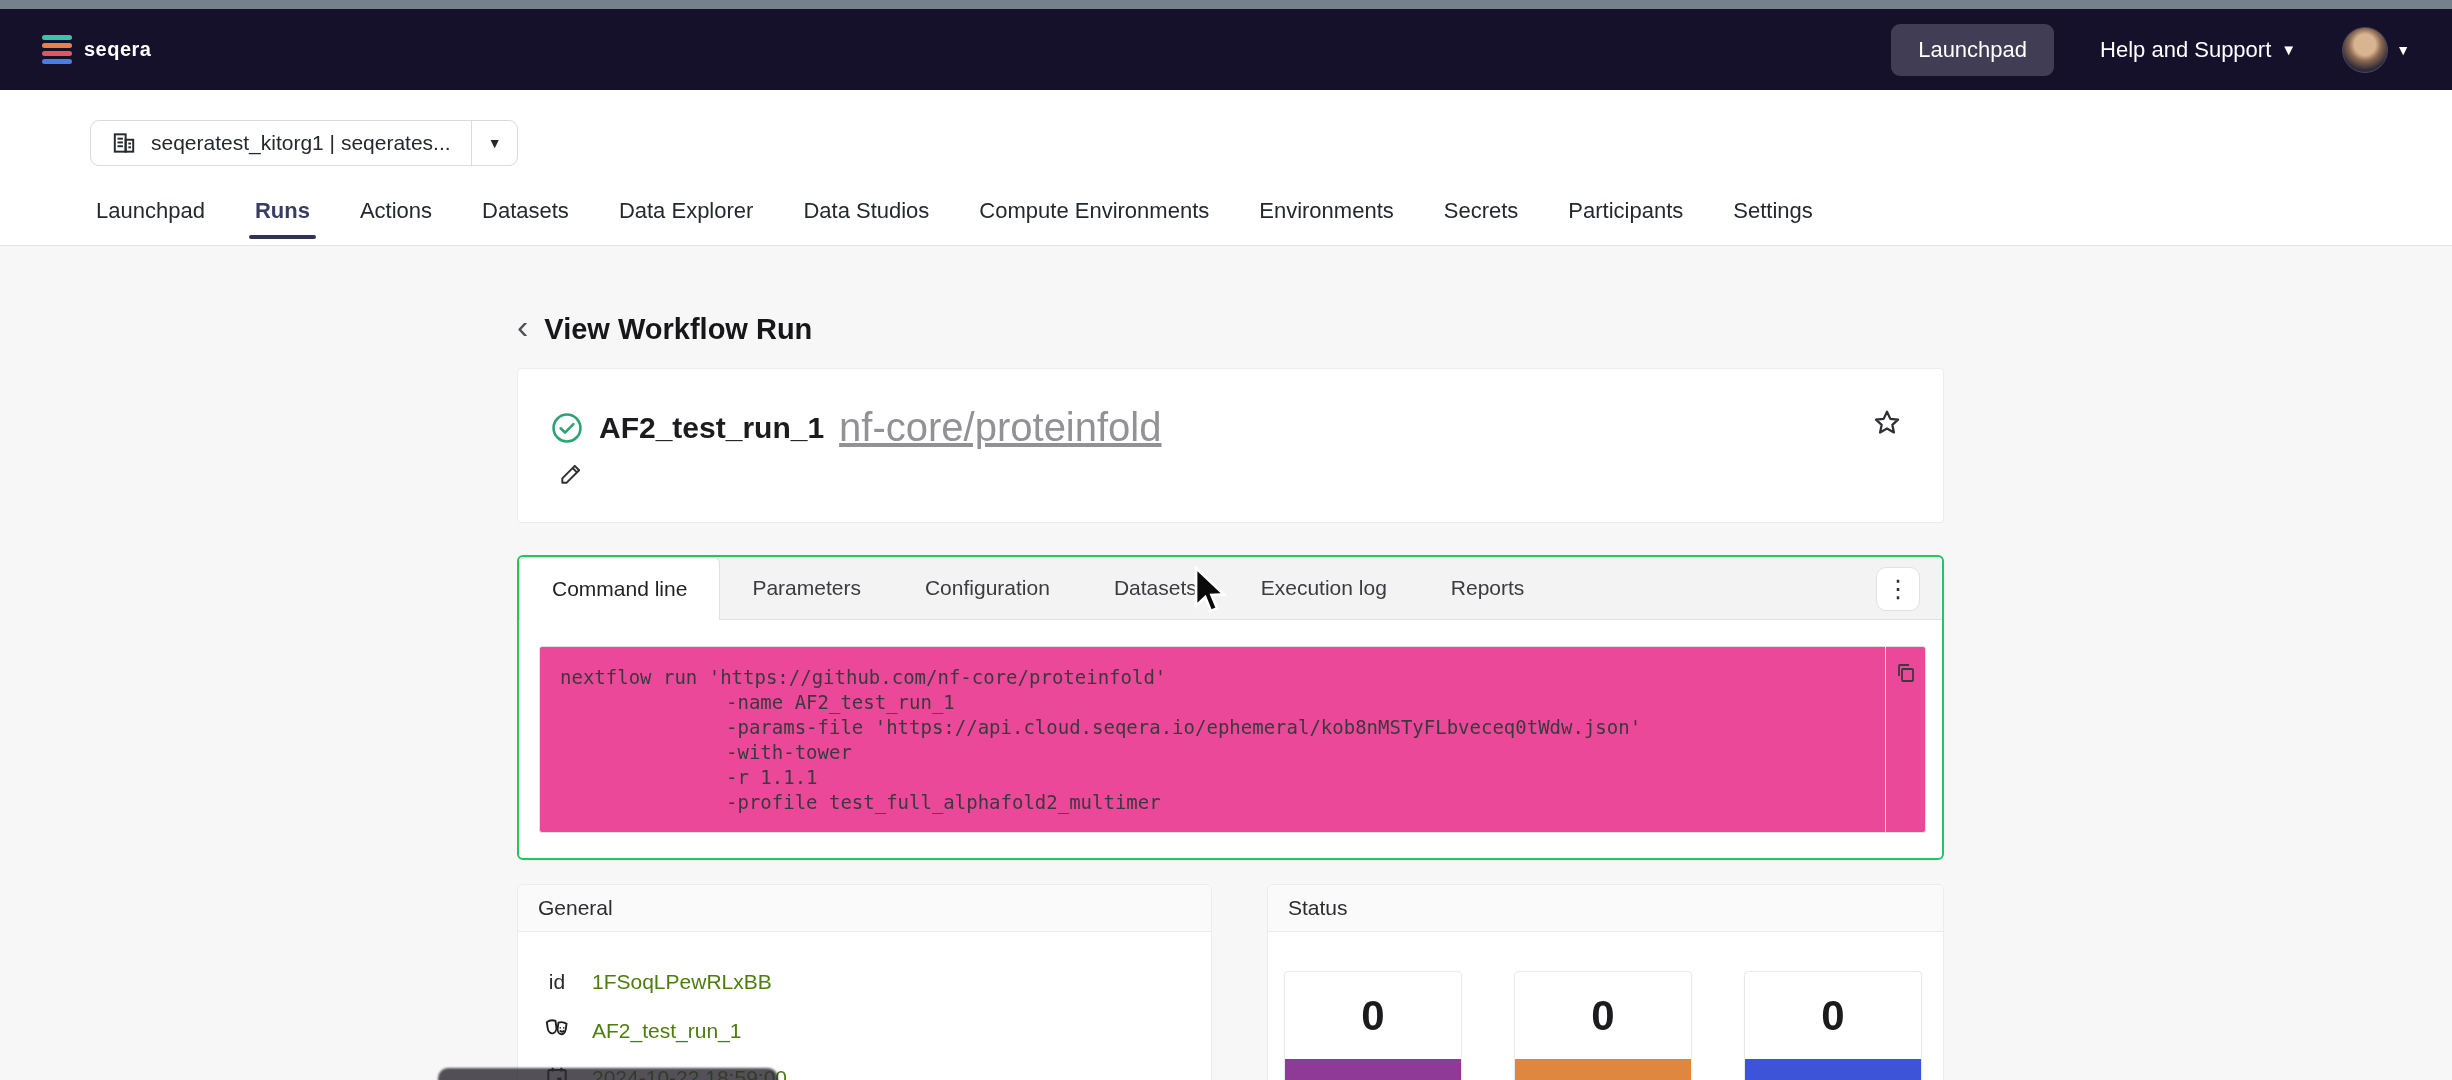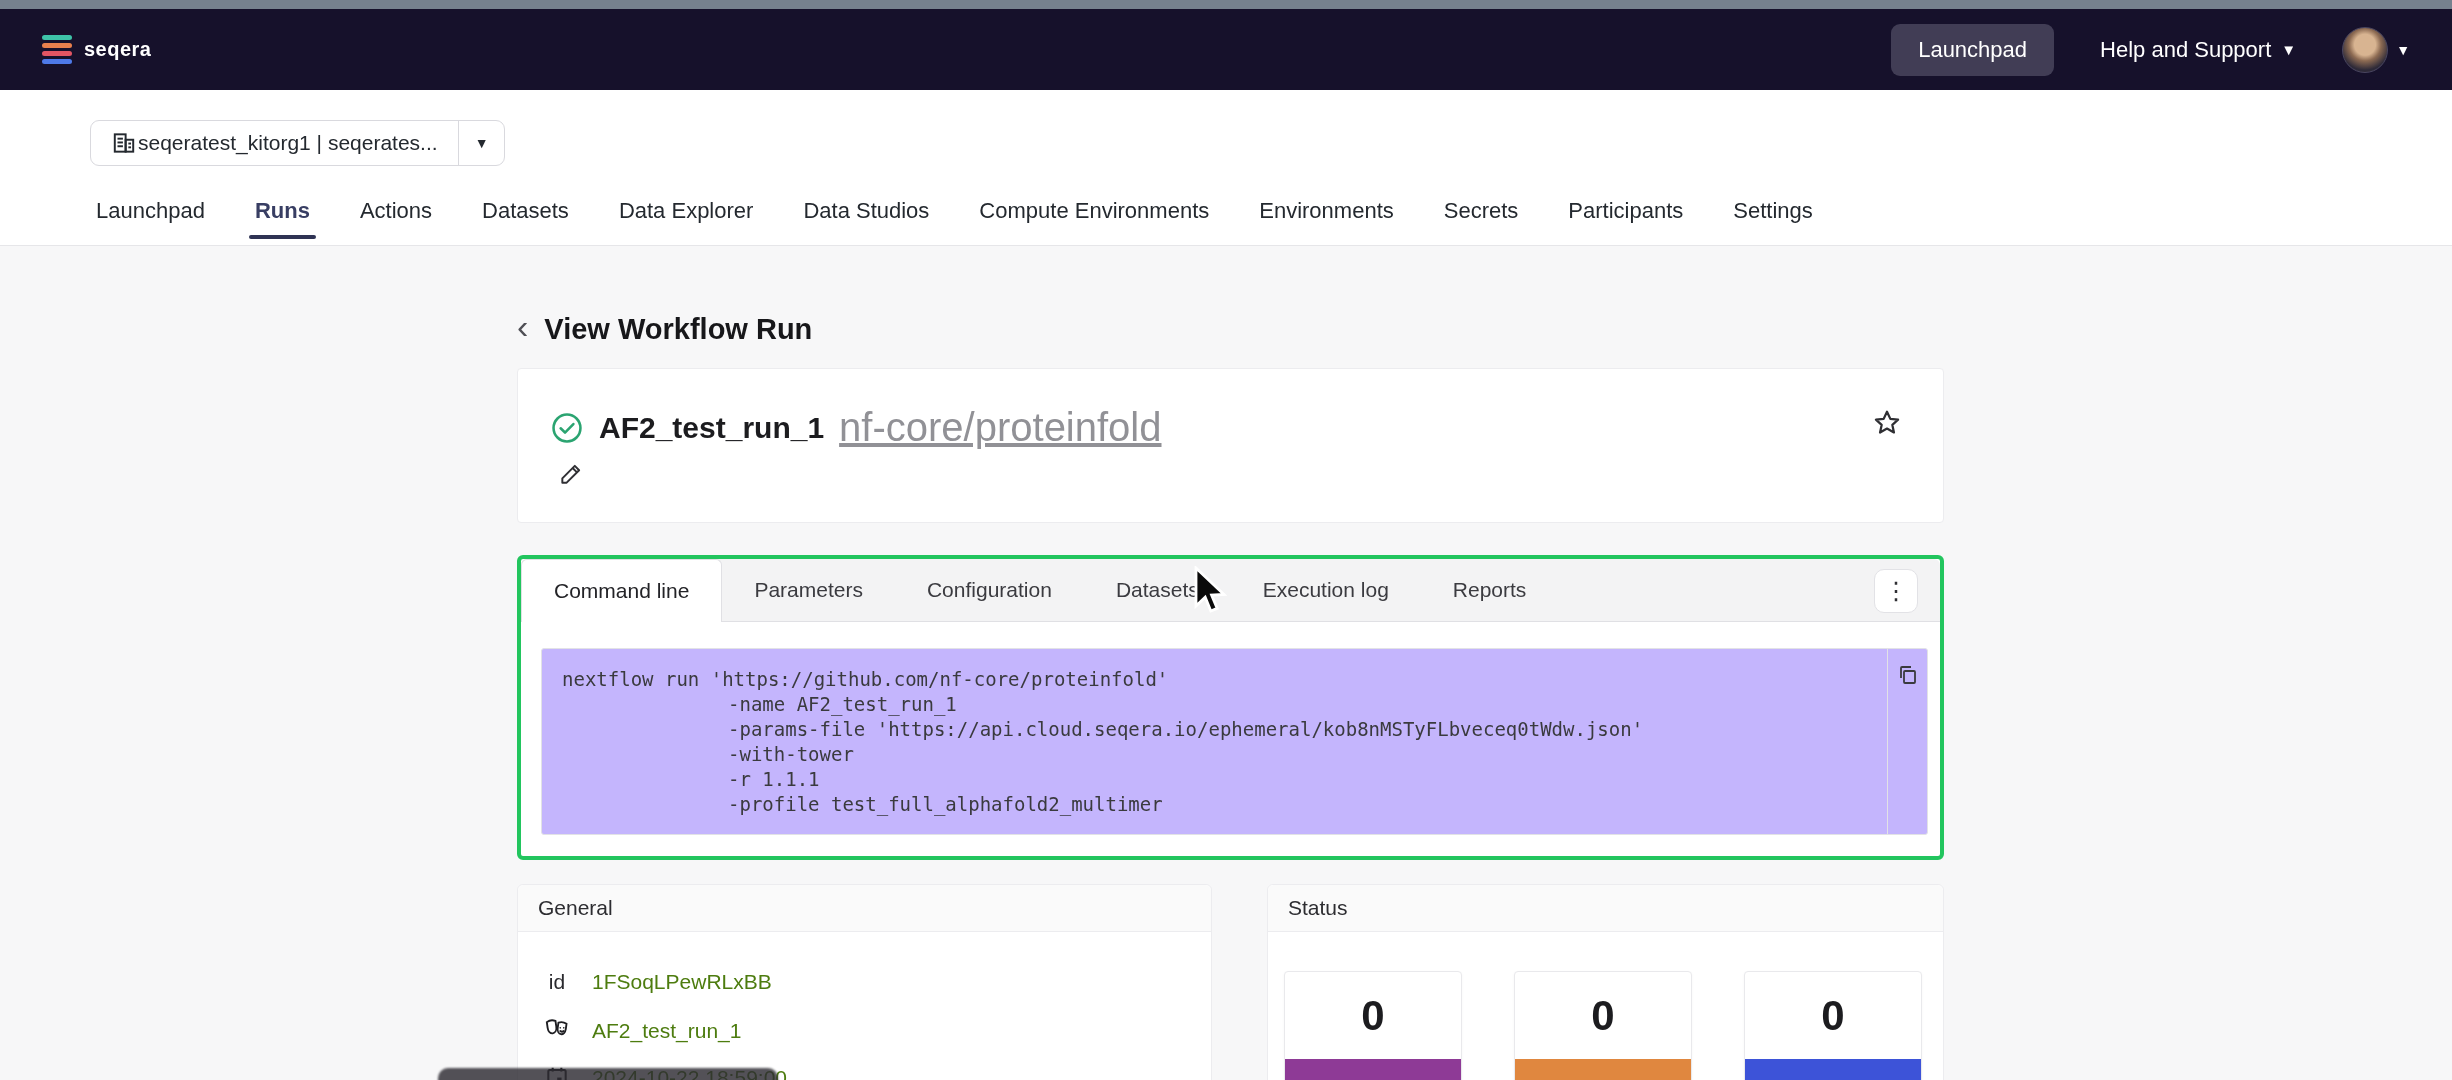--- a/index.html
+++ b/index.html
@@ -25,21 +25,21 @@
   .avatar { width:46px; height:46px; border-radius:50%;
             background:radial-gradient(circle at 50% 38%, #d8b491 0 30%, #8c6a52 46%, #2e2a38 72%);
             border:1px solid #4a4660; }
   .avatar-caret { color:#fff; font-size:14px; }
 
   
   .ws-band { position:absolute; left:0; top:90px; width:2452px; height:156px; background:#ffffff;
              border-bottom:1px solid #e6e6e9; }
   .ws-selector { position:absolute; left:90px; top:30px; height:46px; background:#fff;
                  border:1px solid #d9d9de; border-radius:9px; display:flex; align-items:center; cursor:pointer; }
-  .ws-selector .ws-main { display:flex; align-items:center; gap:1px; padding:0 20px; }
+  .ws-selector .ws-main { display:flex; align-items:center; gap:14px; padding:0 20px; }
   .ws-selector .ws-text { font-size:21px; color:#24292f; }
   .ws-divider { width:1px; align-self:stretch; background:#d9d9de; }
   .ws-caret-box { padding:0 16px; font-size:14px; color:#24292f; }
 
   .org-tabs { position:absolute; left:96px; top:108px; display:flex; gap:50px; }
   .org-tab { font-size:22px; color:#24292f; padding-bottom:14px; cursor:pointer; position:relative; }
   .org-tab.active { color:#383e63; font-weight:700; }
   .org-tab.active::after { content:""; position:absolute; left:-6px; right:-6px; bottom:-1px;
                            height:4px; background:#2f3354; border-radius:2px; }
 
@@ -52,33 +52,33 @@
   .run-card { position:absolute; left:517px; top:368px; width:1427px; height:155px; background:#fff;
               border:1px solid #ececef; border-radius:4px; }
   .run-line { position:absolute; left:32px; top:36px; display:flex; align-items:center; gap:15px; }
   .run-name { font-size:30px; font-weight:700; color:#1c1c1f; }
   .run-pipeline { font-size:40px; color:#919196; text-decoration:underline; cursor:pointer; }
   .edit-pencil { position:absolute; left:40px; top:92px; cursor:pointer; }
   .star-btn { position:absolute; right:40px; top:38px; cursor:pointer; }
 
   
   .detail-card { position:absolute; left:517px; top:555px; width:1427px; height:305px; background:#fff;
-                 border:4px solid #22c55e; border-radius:6px; }
+                 border:2px solid #22c55e; border-radius:6px; }
   .detail-tabbar { position:absolute; left:0; top:0; right:0; height:63px; background:#f3f3f4;
                    border-bottom:1px solid #e0e0e4; border-radius:6px 6px 0 0; display:flex; align-items:stretch; }
   .dtab { font-size:21px; color:#3b3b40; display:flex; align-items:center; padding:0 32px; cursor:pointer; }
   .dtab.active { background:#fff; border:1px solid #e0e0e4; border-bottom:none; border-radius:6px 6px 0 0;
                  margin-bottom:-1px; color:#232327; }
   .kebab-btn { position:absolute; right:22px; top:10px; width:44px; height:44px; background:#fff;
                border:1px solid #e2e2e6; border-radius:10px; display:flex; align-items:center;
                justify-content:center; cursor:pointer; }
   .kebab-glyph { font-size:24px; color:#2f2f33; letter-spacing:0; line-height:1; }
 
   .code-box { position:absolute; left:20px; top:89px; width:1387px; height:187px; border:1px solid #e2e2e6;
-              border-radius:3px; background:#c4b5fd; display:flex; }
+              border-radius:3px; background:#ec4899; display:flex; }
   .code-area { flex:1; overflow:hidden; padding:18px 0 0 20px; }
   .code-line { font-family:"DejaVu Sans Mono", monospace; font-size:19px; color:#3a3a3e;
                line-height:25px; white-space:pre; }
   .code-line.cont { padding-left:166px; }
   .code-gutter { width:40px; border-left:1px solid #e2e2e6; display:flex; justify-content:center;
                  padding-top:14px; }
   .copy-btn { cursor:pointer; height:26px; }
 
   
   .panel { position:absolute; background:#fff; border:1px solid #ececef; border-radius:6px 6px 0 0; }

